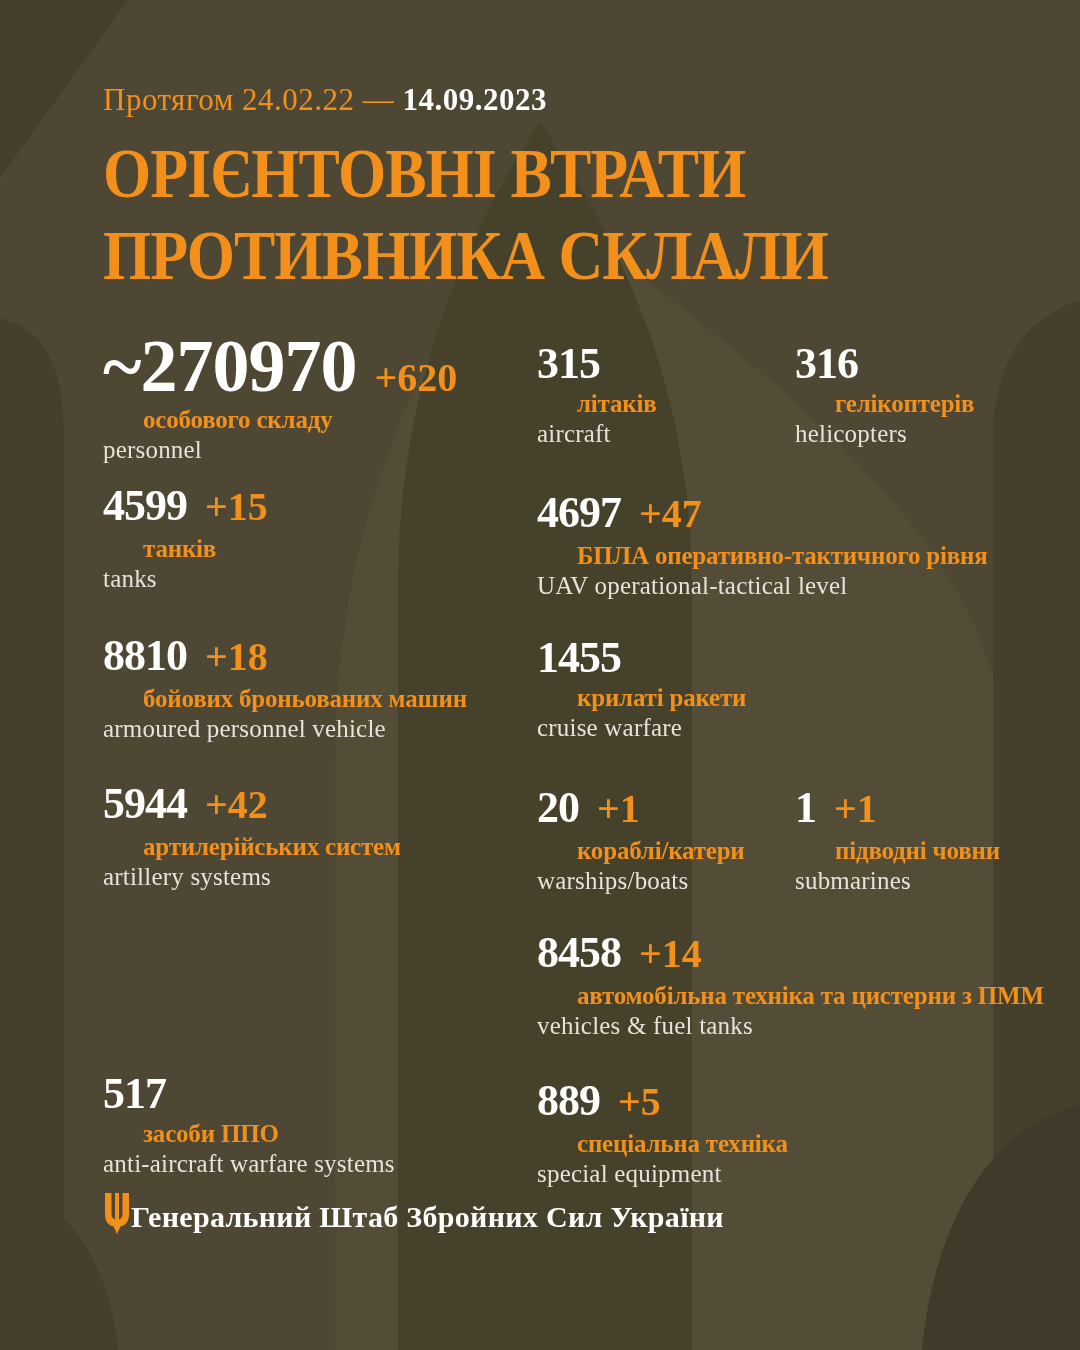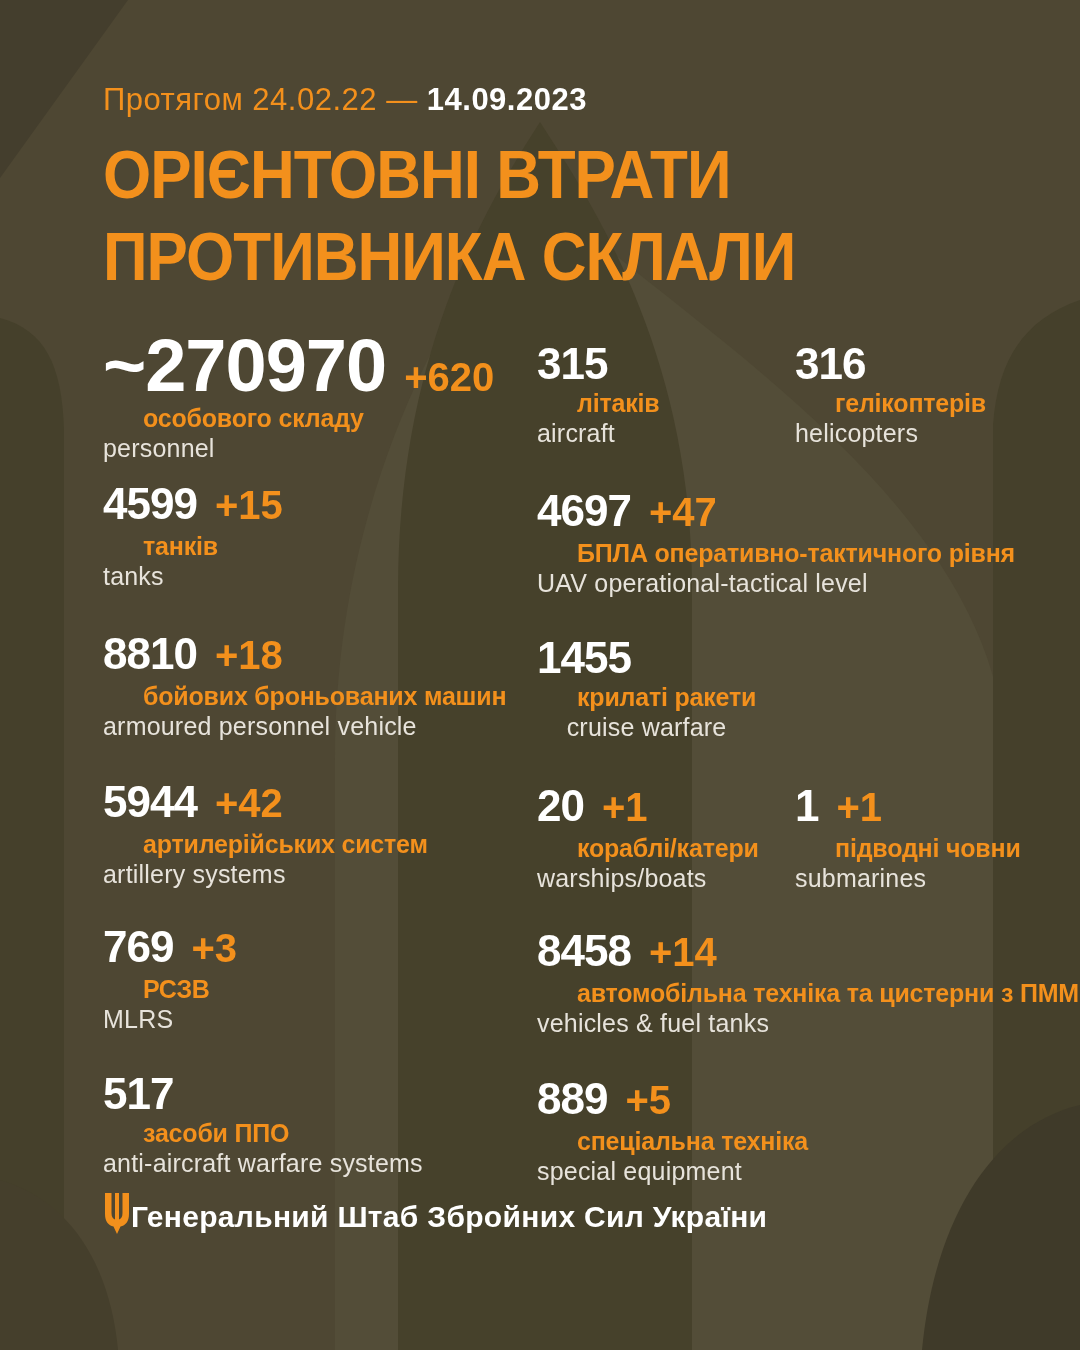--- a/index.html
+++ b/index.html
@@ -1,21 +1,21 @@
 <!DOCTYPE html>
 <html><head>
 <meta charset="utf-8">
 <style>
   html,body{margin:0;padding:0;background:#2e2a1f;}
   .canvas{
     position:relative;
     width:1080px;height:1350px;
     background:#4E4733;
     overflow:hidden;
-    font-family:Liberation Sans, sans-serif;
+    font-family:Liberation Serif, serif;
   }
   .bg-svg{position:absolute;left:0;top:0;width:1080px;height:1350px;}
 
   .period{
     position:absolute;left:103px;top:82px;
     font-size:31px;letter-spacing:0.5px;white-space:nowrap;
   }
   .period .range{color:#F3901C;font-weight:500;}
   .period .to-date{color:#FFFFFF;font-weight:800;}
 
@@ -129,21 +129,21 @@
 
   <div class="stat" style="left:103px;top:633px;">
     <div class="num-row">
       <span class="num">8810</span>
       <span class="delta">+18</span>
     </div>
     <div class="lbl-uk">бойових броньованих машин</div>
     <div class="lbl-en">armoured personnel vehicle</div>
   </div>
 
-  <div class="stat" style="left:537px;top:637px;text-align:center;">
+  <div class="stat" style="left:537px;top:637px;">
     <div class="num-row">
       <span class="num">1455</span>
       <span class="delta"></span>
     </div>
     <div class="lbl-uk">крилаті ракети</div>
     <div class="lbl-en">cruise warfare</div>
   </div>
 
   <div class="stat" style="left:103px;top:781px;">
     <div class="num-row">
@@ -165,28 +165,20 @@
 
   <div class="stat" style="left:795px;top:785px;">
     <div class="num-row">
       <span class="num">1</span>
       <span class="delta">+1</span>
     </div>
     <div class="lbl-uk">підводні човни</div>
     <div class="lbl-en">submarines</div>
   </div>
 
-  <div class="stat" style="left:103px;top:926px;">
-    <div class="num-row">
-      <span class="num">769</span>
-      <span class="delta">+3</span>
-    </div>
-    <div class="lbl-uk">РСЗВ</div>
-    <div class="lbl-en">MLRS</div>
-  </div>
 
   <div class="stat" style="left:537px;top:930px;">
     <div class="num-row">
       <span class="num">8458</span>
       <span class="delta">+14</span>
     </div>
     <div class="lbl-uk">автомобільна техніка та цистерни з ПММ</div>
     <div class="lbl-en">vehicles &amp; fuel tanks</div>
   </div>
 

